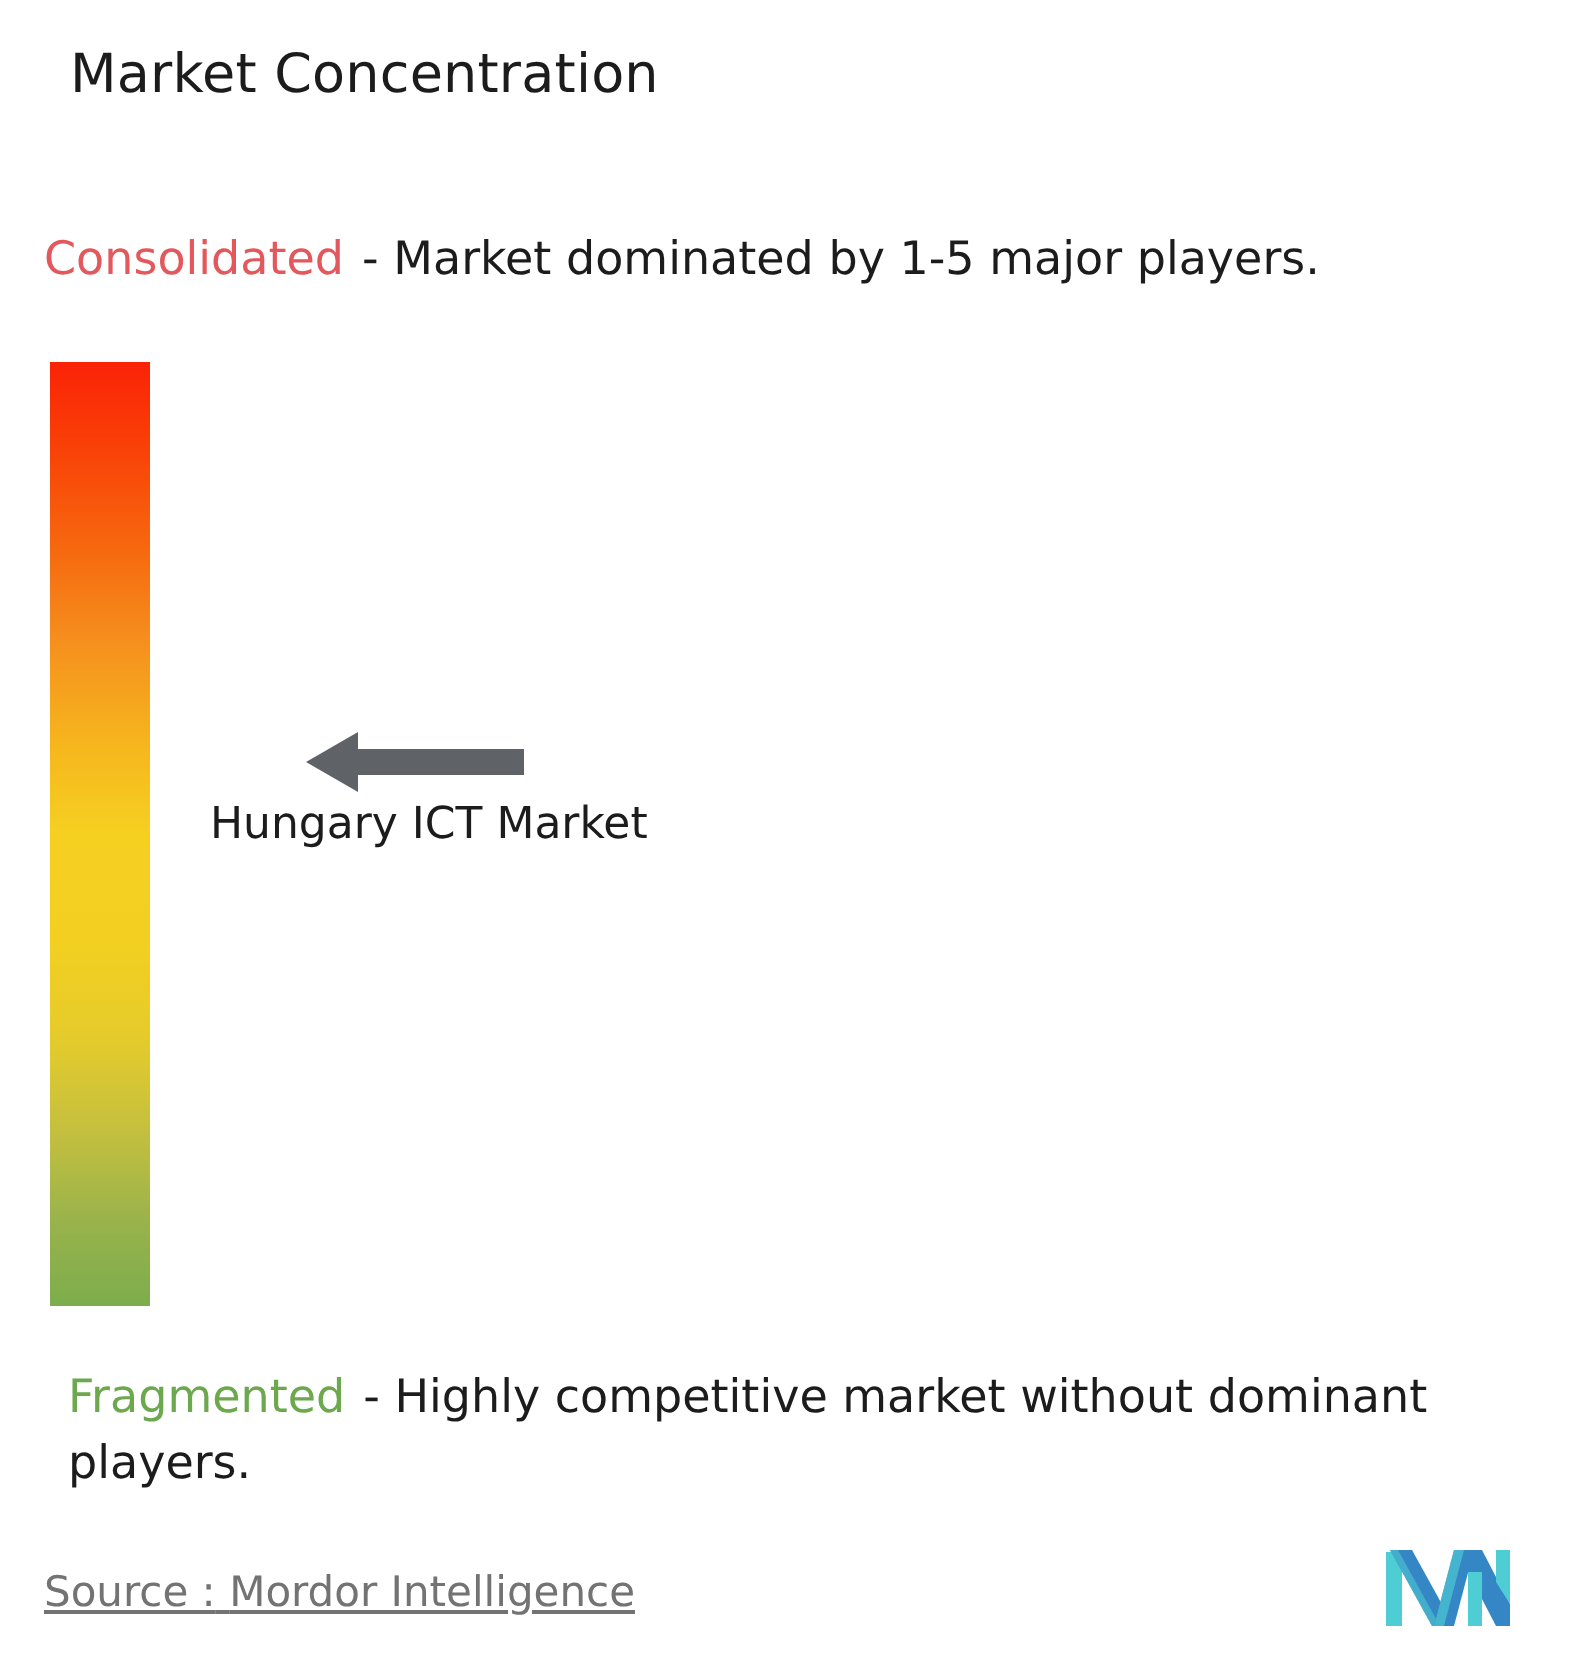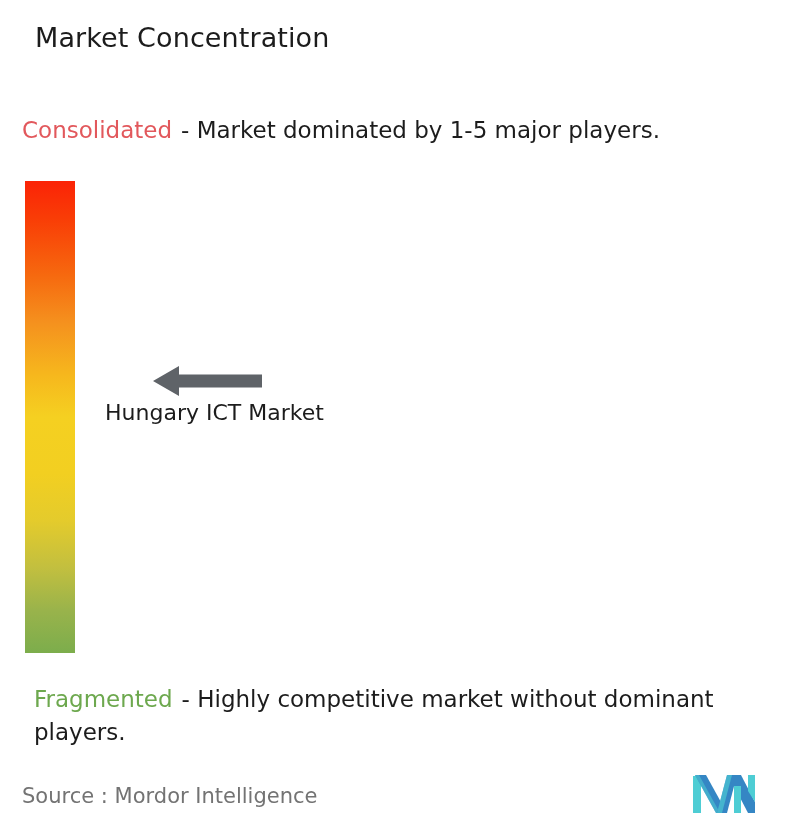--- a/index.html
+++ b/index.html
@@ -117,20 +117,21 @@
 
   
   .source {
     position: absolute;
     left: 22px;
     top: 782px;
     font-size: 21px;
     line-height: 28px;
     color: #737373;
     white-space: nowrap;
+    text-decoration: underline;
   }
   .source .src-label { color: #737373; }
   .source .src-value { color: #737373; }
 
   
   .logo {
     position: absolute;
     left: 693px;
     top: 770px;
     width: 62px;

